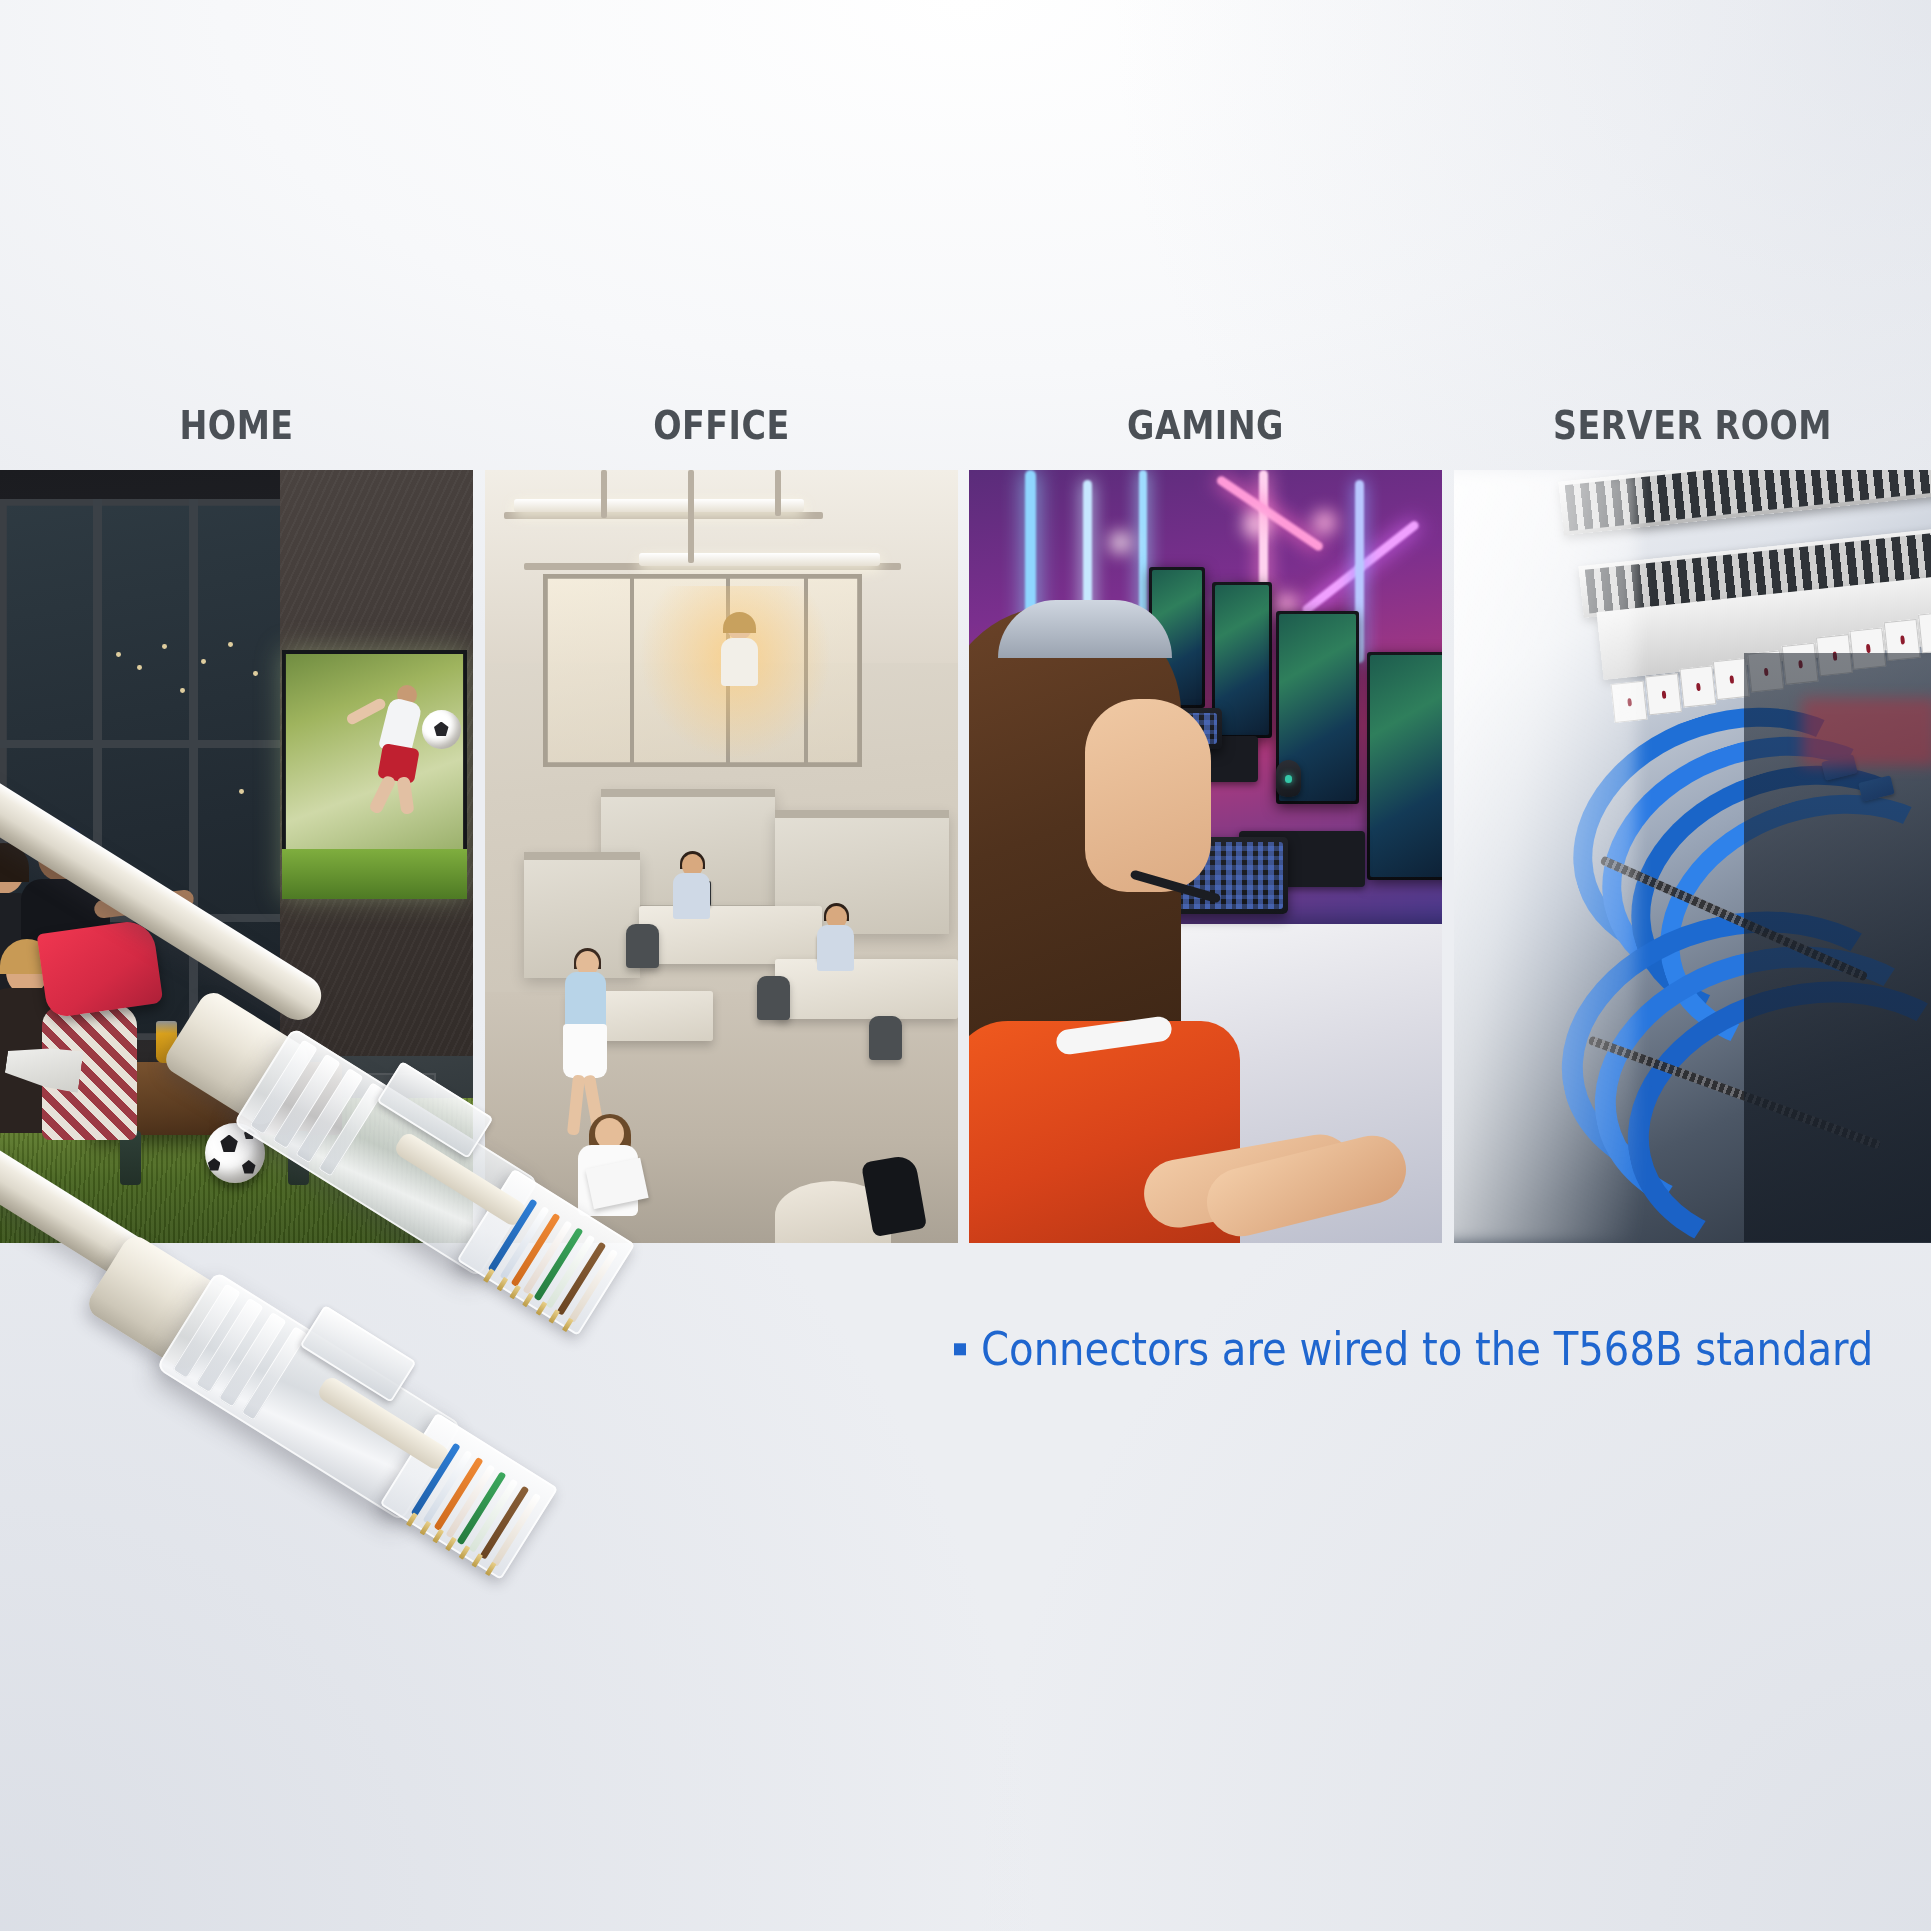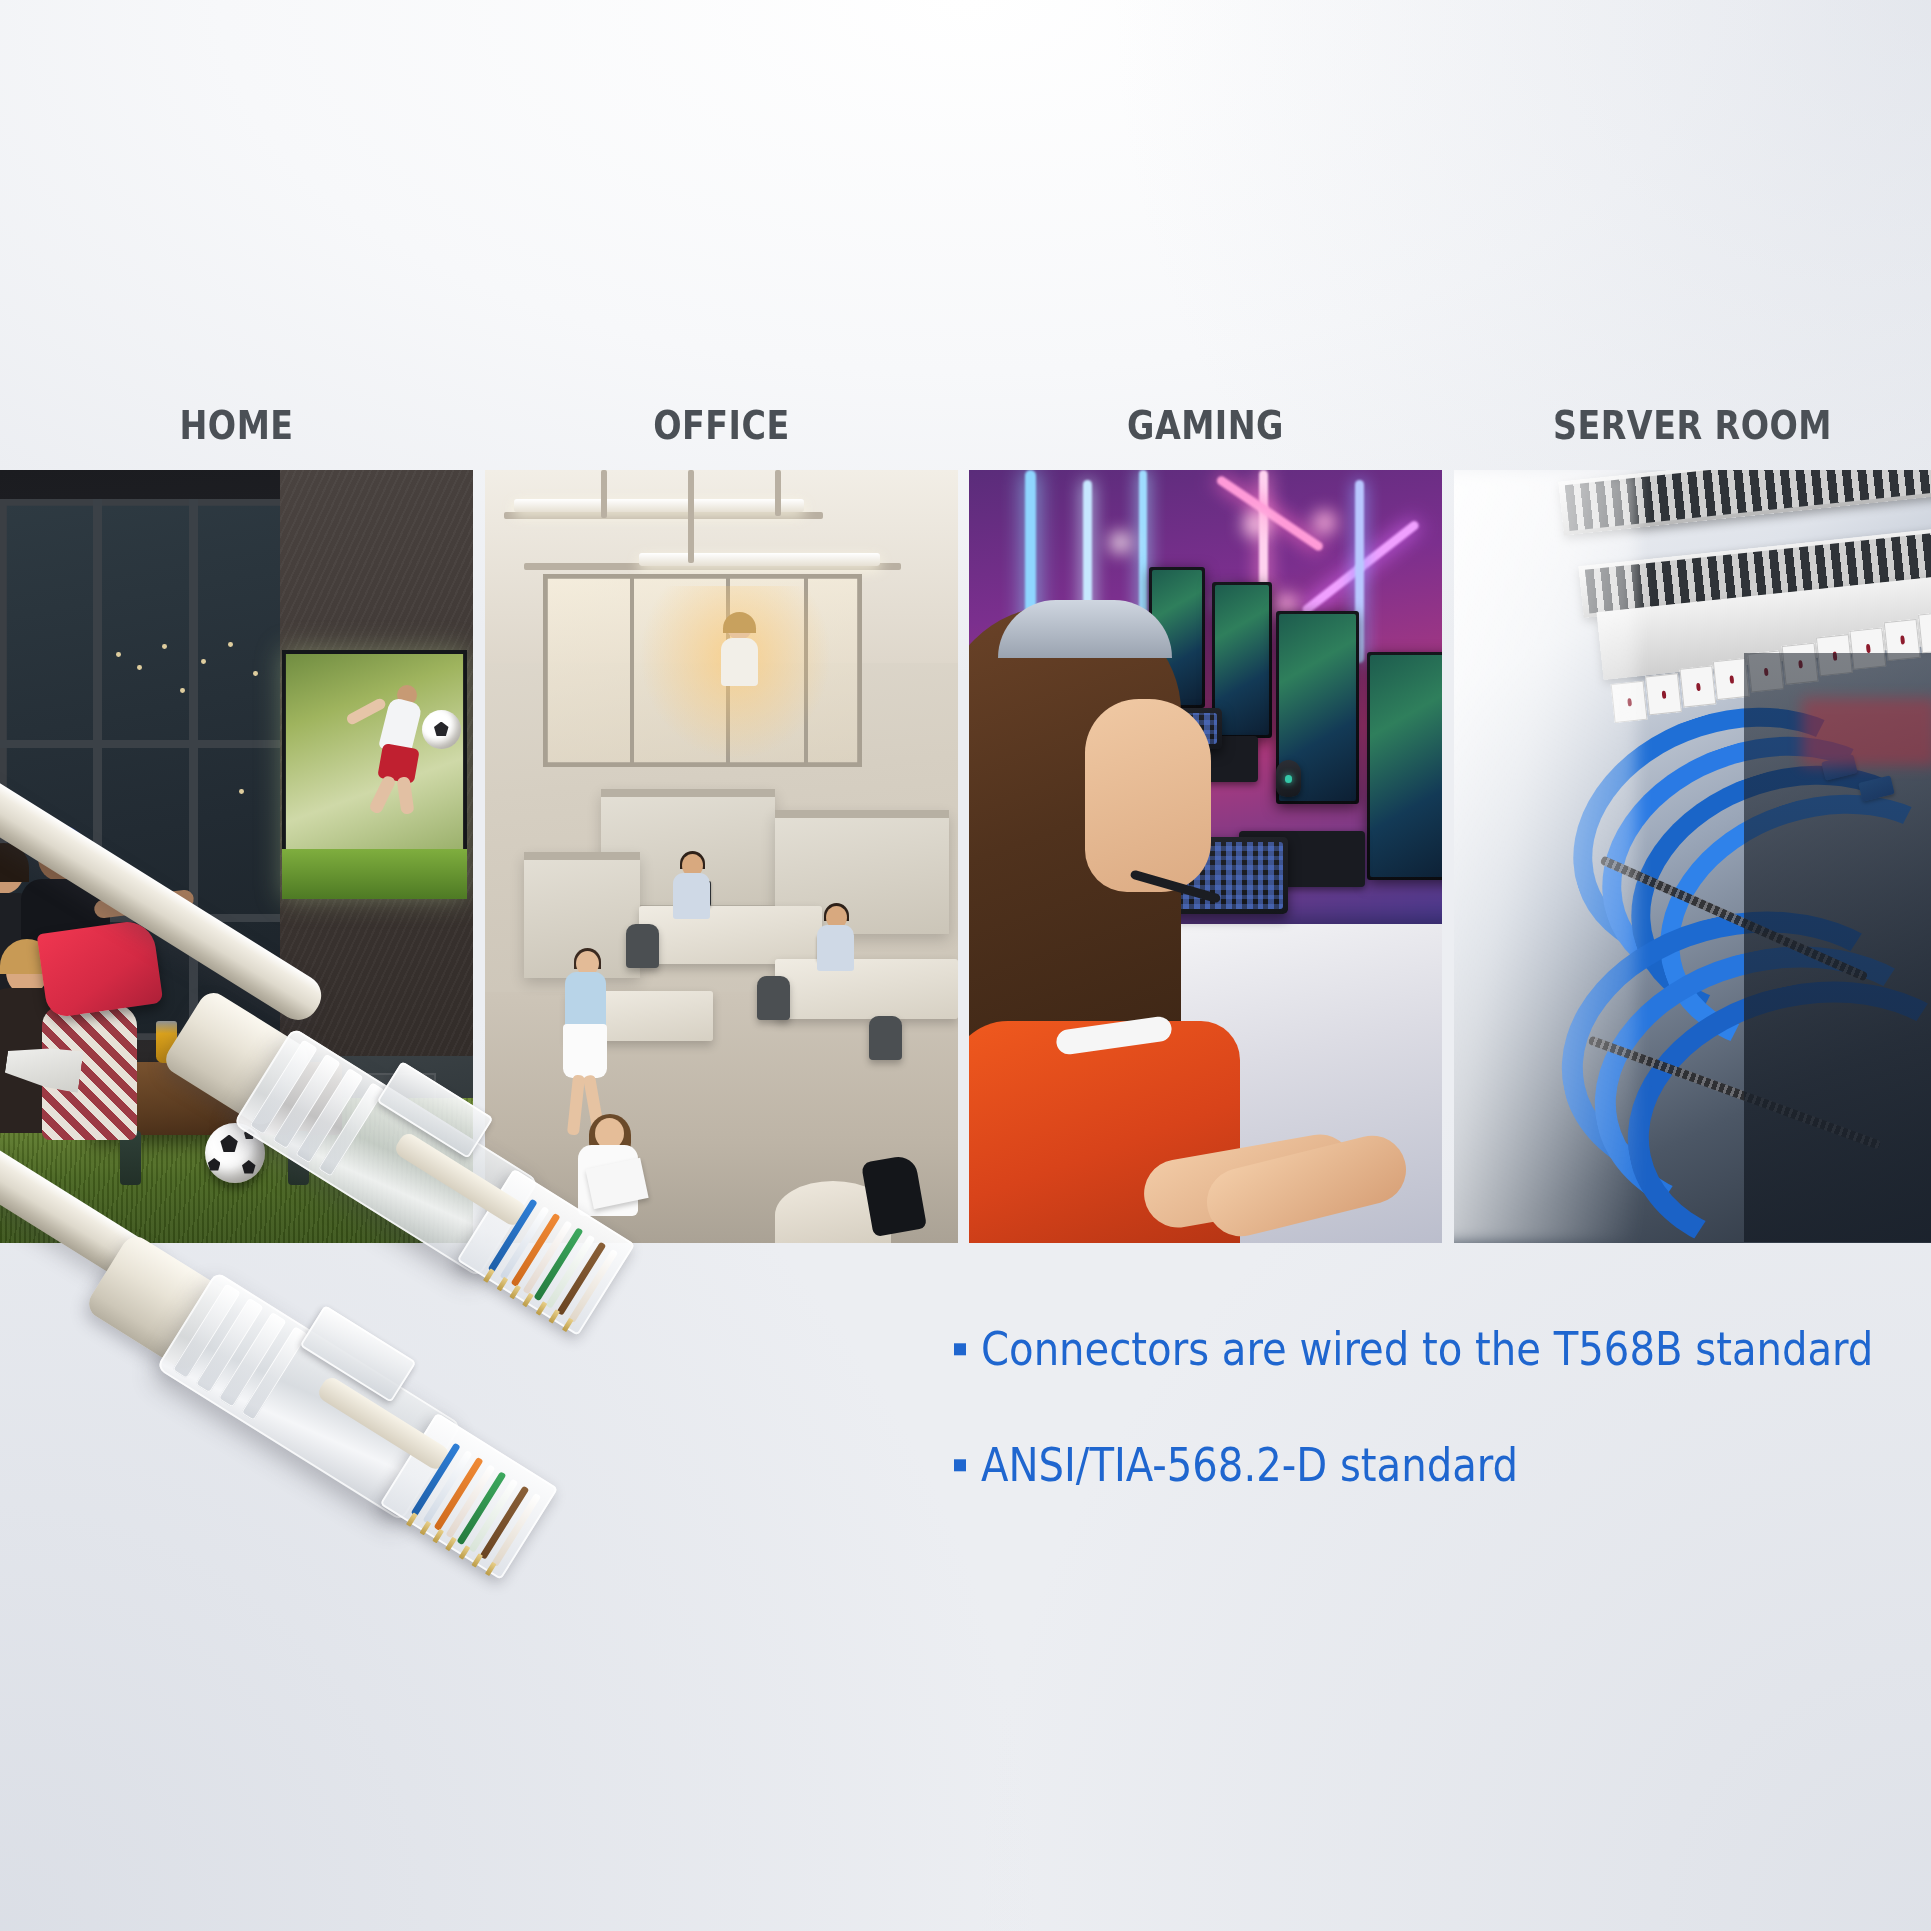--- a/index.html
+++ b/index.html
@@ -560,21 +560,17 @@
       <div class="goldpin" style="left:465px;top:114px;height:13.5px;"></div>
       <div class="goldpin" style="left:481px;top:114px;height:13.5px;"></div>
     </div>
   </div>
 
   <div class="bullets">
     <div class="bullet">
       <span class="dot"></span>
       <span class="btxt">Connectors are wired to the T568B standard</span>
     </div>
-    <div class="bullet">
-      <span class="dot"></span>
-      <span class="btxt">ANSI/TIA-568.2-D standard</span>
-    </div>
   </div>
 
 
 </div>
 
 
 </body></html>

